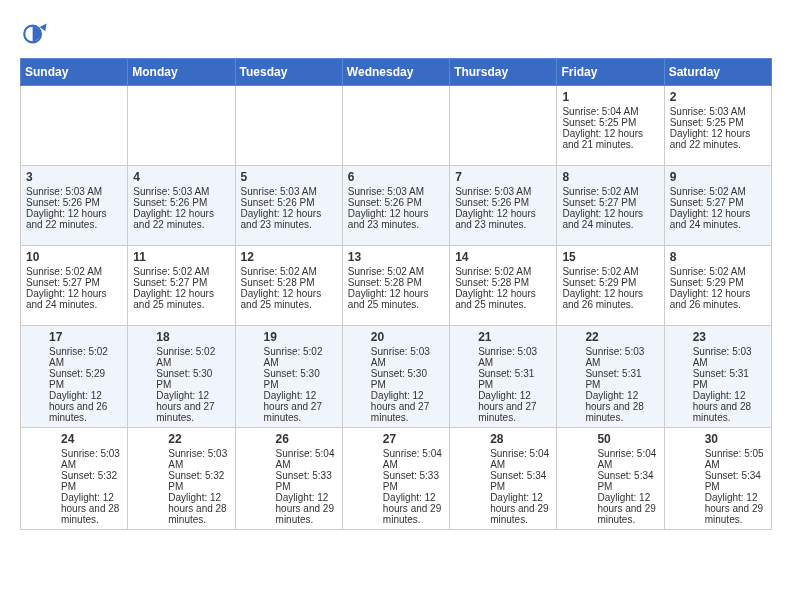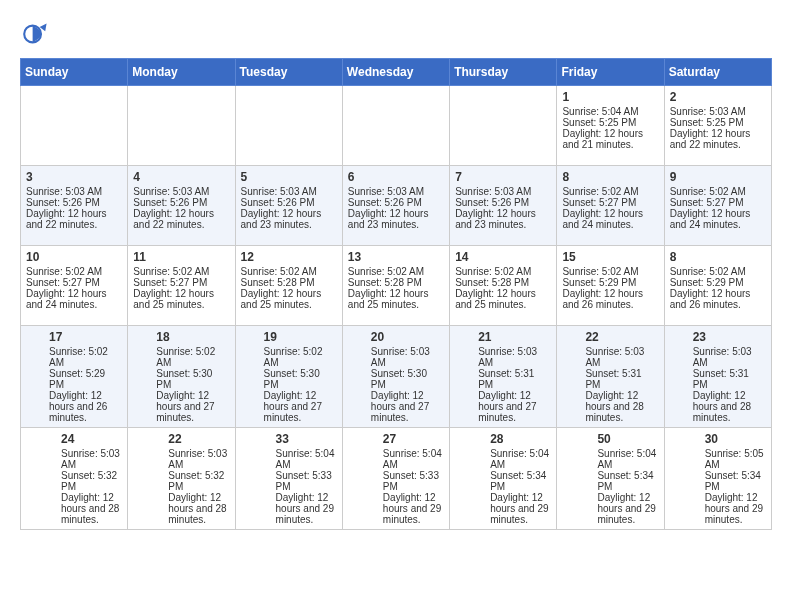--- a/index.html
+++ b/index.html
@@ -163,20 +163,20 @@
         <td><span class="day-num">18</span><span>Sunrise: 5:02 AM</span><br><span>Sunset: 5:30 PM</span><br><span>Daylight: 12 hours and 27 minutes.</span></td>
         <td><span class="day-num">19</span><span>Sunrise: 5:02 AM</span><br><span>Sunset: 5:30 PM</span><br><span>Daylight: 12 hours and 27 minutes.</span></td>
         <td><span class="day-num">20</span><span>Sunrise: 5:03 AM</span><br><span>Sunset: 5:30 PM</span><br><span>Daylight: 12 hours and 27 minutes.</span></td>
         <td><span class="day-num">21</span><span>Sunrise: 5:03 AM</span><br><span>Sunset: 5:31 PM</span><br><span>Daylight: 12 hours and 27 minutes.</span></td>
         <td><span class="day-num">22</span><span>Sunrise: 5:03 AM</span><br><span>Sunset: 5:31 PM</span><br><span>Daylight: 12 hours and 28 minutes.</span></td>
         <td><span class="day-num">23</span><span>Sunrise: 5:03 AM</span><br><span>Sunset: 5:31 PM</span><br><span>Daylight: 12 hours and 28 minutes.</span></td>
       </tr>
       <tr class="row5">
         <td><span class="day-num">24</span><span>Sunrise: 5:03 AM</span><br><span>Sunset: 5:32 PM</span><br><span>Daylight: 12 hours and 28 minutes.</span></td>
         <td><span class="day-num">22</span><span>Sunrise: 5:03 AM</span><br><span>Sunset: 5:32 PM</span><br><span>Daylight: 12 hours and 28 minutes.</span></td>
-        <td><span class="day-num">33</span><span>Sunrise: 5:04 AM</span><br><span>Sunset: 5:33 PM</span><br><span>Daylight: 12 hours and 29 minutes.</span></td>
+        <td><span class="day-num">26</span><span>Sunrise: 5:04 AM</span><br><span>Sunset: 5:33 PM</span><br><span>Daylight: 12 hours and 29 minutes.</span></td>
         <td><span class="day-num">27</span><span>Sunrise: 5:04 AM</span><br><span>Sunset: 5:33 PM</span><br><span>Daylight: 12 hours and 29 minutes.</span></td>
         <td><span class="day-num">28</span><span>Sunrise: 5:04 AM</span><br><span>Sunset: 5:34 PM</span><br><span>Daylight: 12 hours and 29 minutes.</span></td>
         <td><span class="day-num">50</span><span>Sunrise: 5:04 AM</span><br><span>Sunset: 5:34 PM</span><br><span>Daylight: 12 hours and 29 minutes.</span></td>
         <td><span class="day-num">30</span><span>Sunrise: 5:05 AM</span><br><span>Sunset: 5:34 PM</span><br><span>Daylight: 12 hours and 29 minutes.</span></td>
       </tr>
     </tbody>
 </table>
 
 </body></html>

